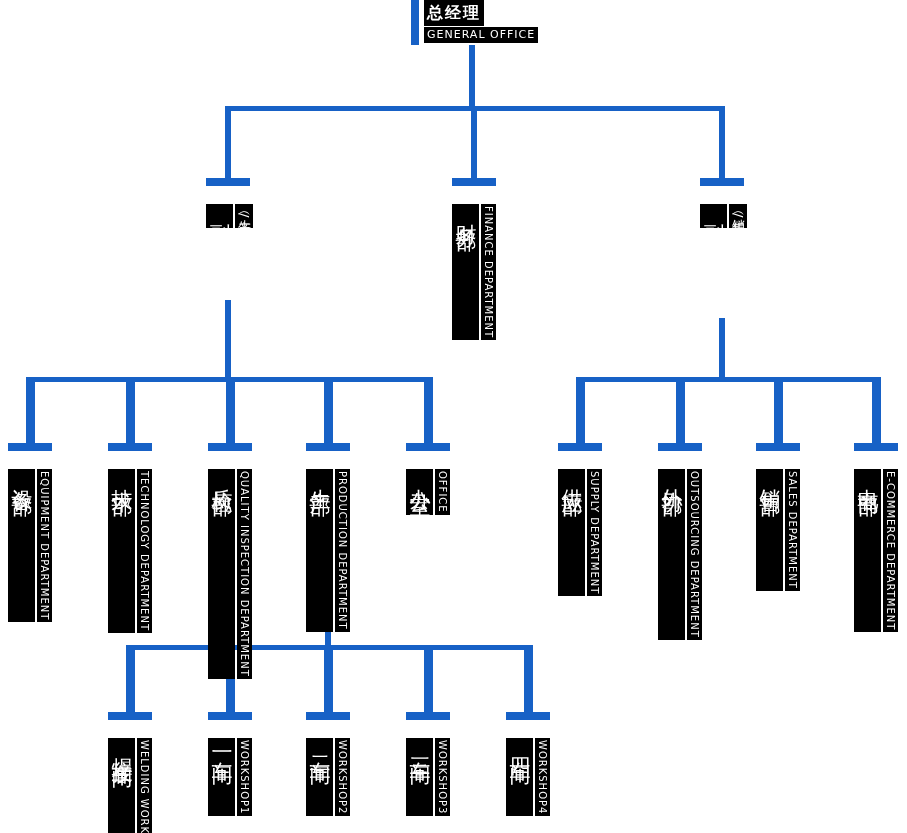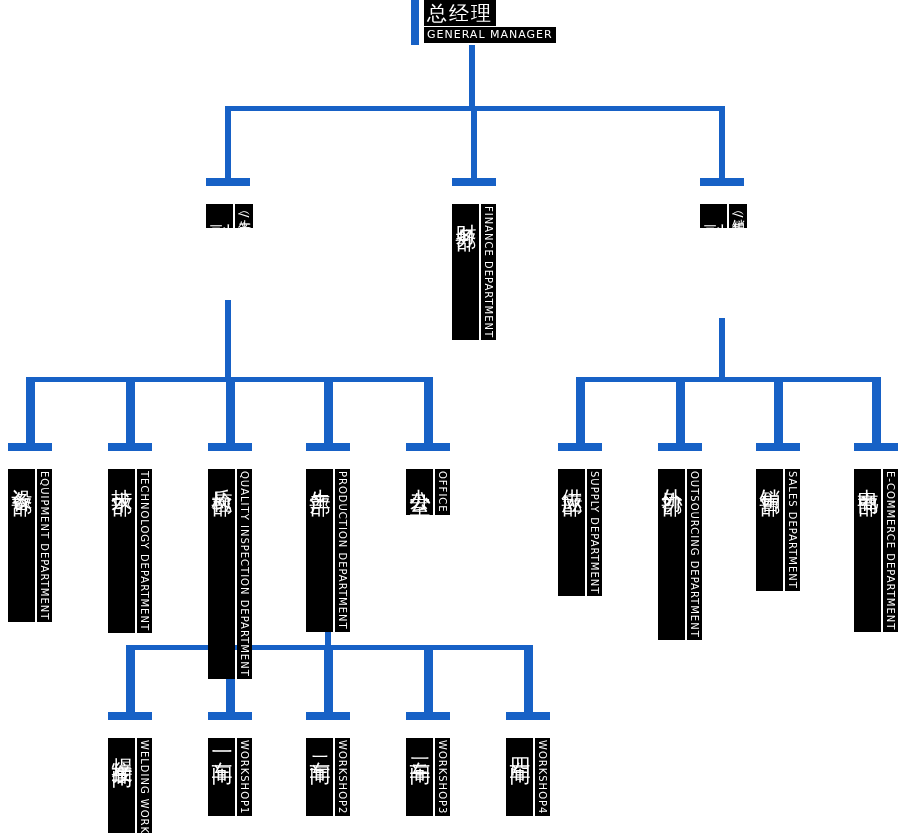--- a/index.html
+++ b/index.html
@@ -52,21 +52,21 @@
     color:var(--label-text);
     background:var(--label-bg);
     padding:2px 1px;
     margin-left:2px;
   }
   
   .root-node{position:absolute;left:411px;top:0;display:flex;flex-direction:row;align-items:flex-start;}
   .root-node .root-bar{width:8px;height:45px;background:var(--accent);}
   .root-text{margin-left:5px;display:flex;flex-direction:column;align-items:flex-start;}
   .root-zh{
-    display:inline-block;font-size:20px;font-weight:normal;line-height:24px;
+    display:inline-block;font-size:16px;font-weight:bold;line-height:24px;
     color:var(--label-text);background:var(--label-bg);padding:1px 3px;letter-spacing:2px;
   }
   .root-en{
     display:inline-block;font-size:11px;line-height:14px;margin-top:1px;
     color:var(--label-text);background:var(--label-bg);padding:1px 3px;letter-spacing:1px;
   }
 </style>
 </head>
 <body>
 
@@ -98,21 +98,21 @@
   <div class="line" style="left:126px;top:645px;width:9px;height:67px;"></div>
   <div class="line" style="left:226px;top:645px;width:9px;height:67px;"></div>
   <div class="line" style="left:324px;top:645px;width:9px;height:67px;"></div>
   <div class="line" style="left:424px;top:645px;width:9px;height:67px;"></div>
   <div class="line" style="left:524px;top:645px;width:9px;height:67px;"></div>
 
   <div class="root-node">
     <div class="root-bar"></div>
     <div class="root-text">
       <span class="root-zh">总经理</span>
-      <span class="root-en">GENERAL MANAGER</span>
+      <span class="root-en">GENERAL OFFICE</span>
     </div>
   </div>
 
   <div class="node" style="left:206px;top:178px;">
     <div class="bar"></div>
     <div class="vtext">
       <span class="zh">副总经理</span>
       <span class="sub">（生产/技术）</span>
     </div>
   </div>

